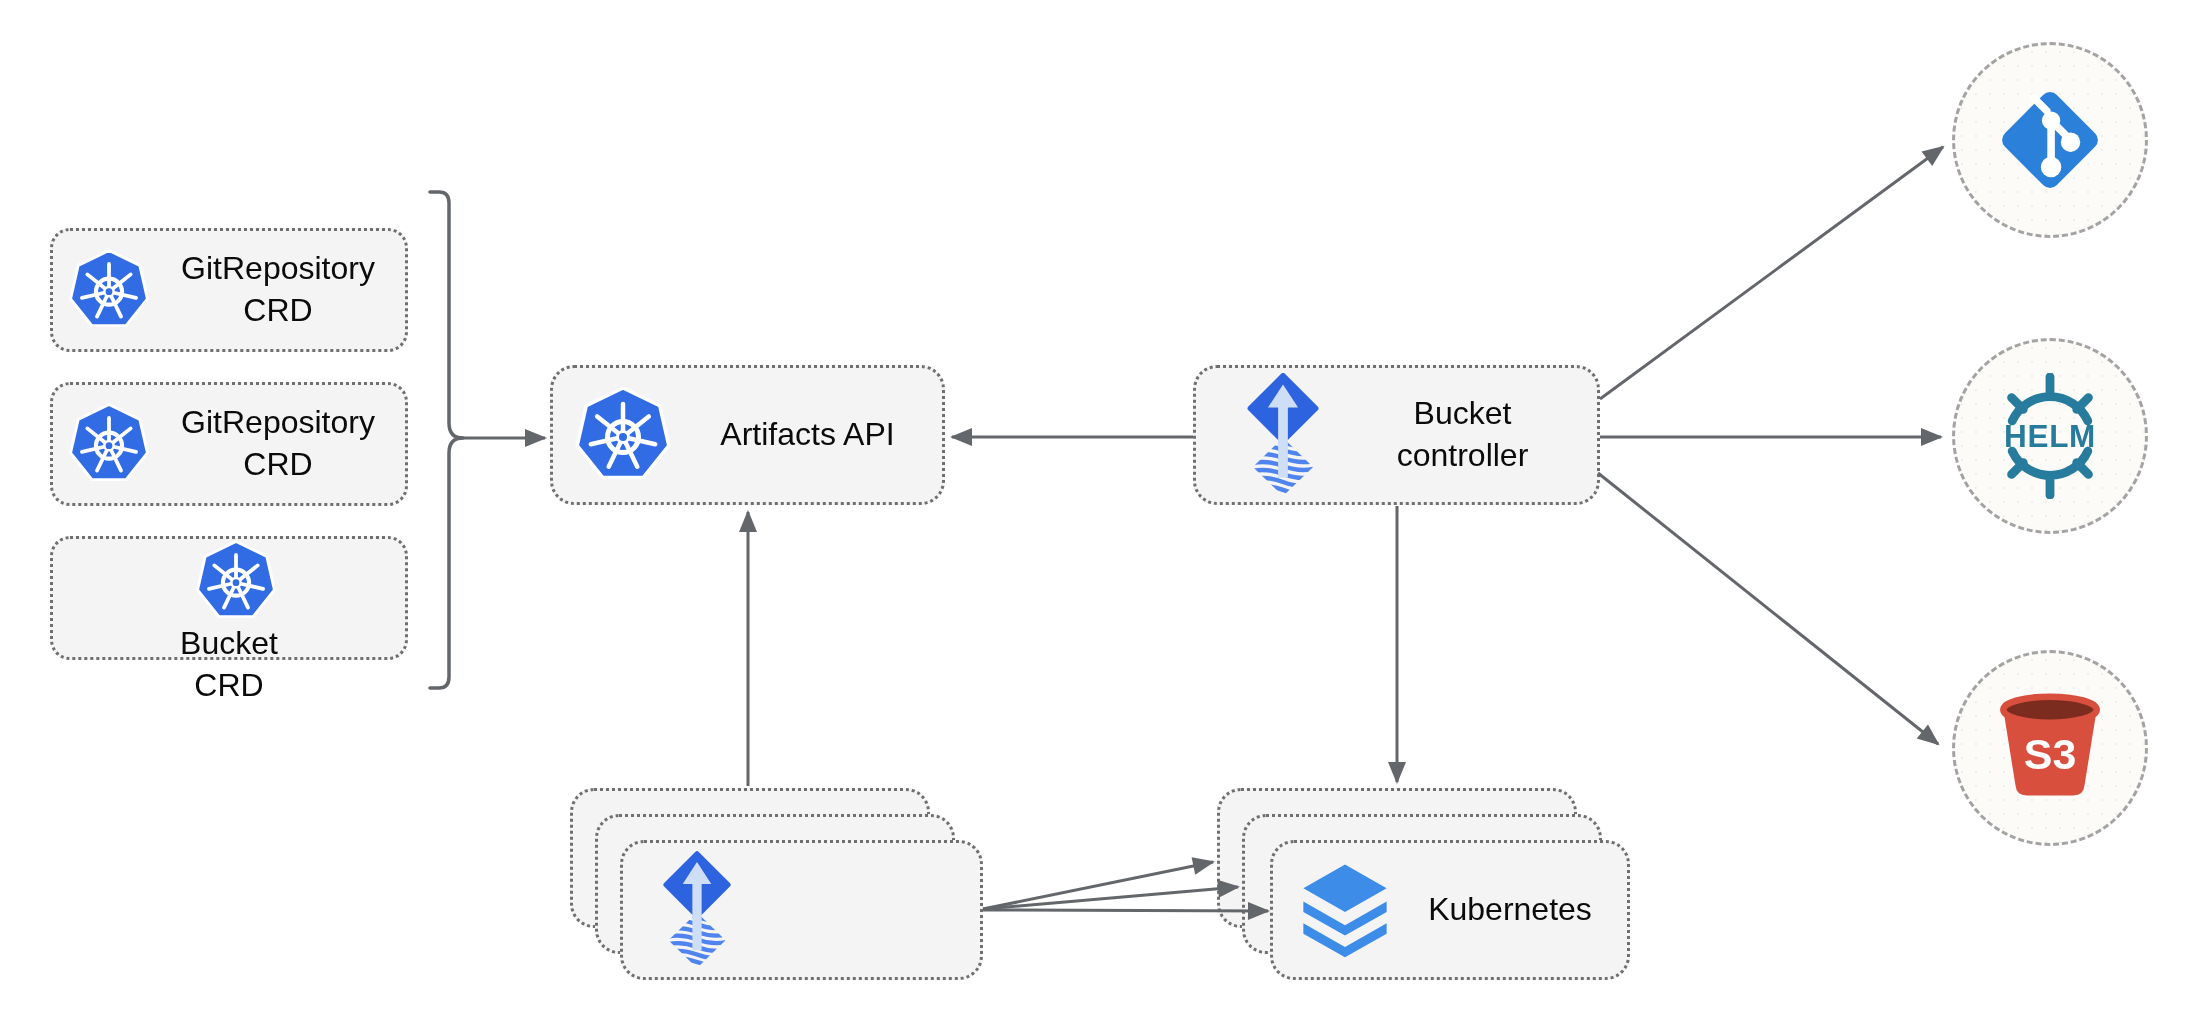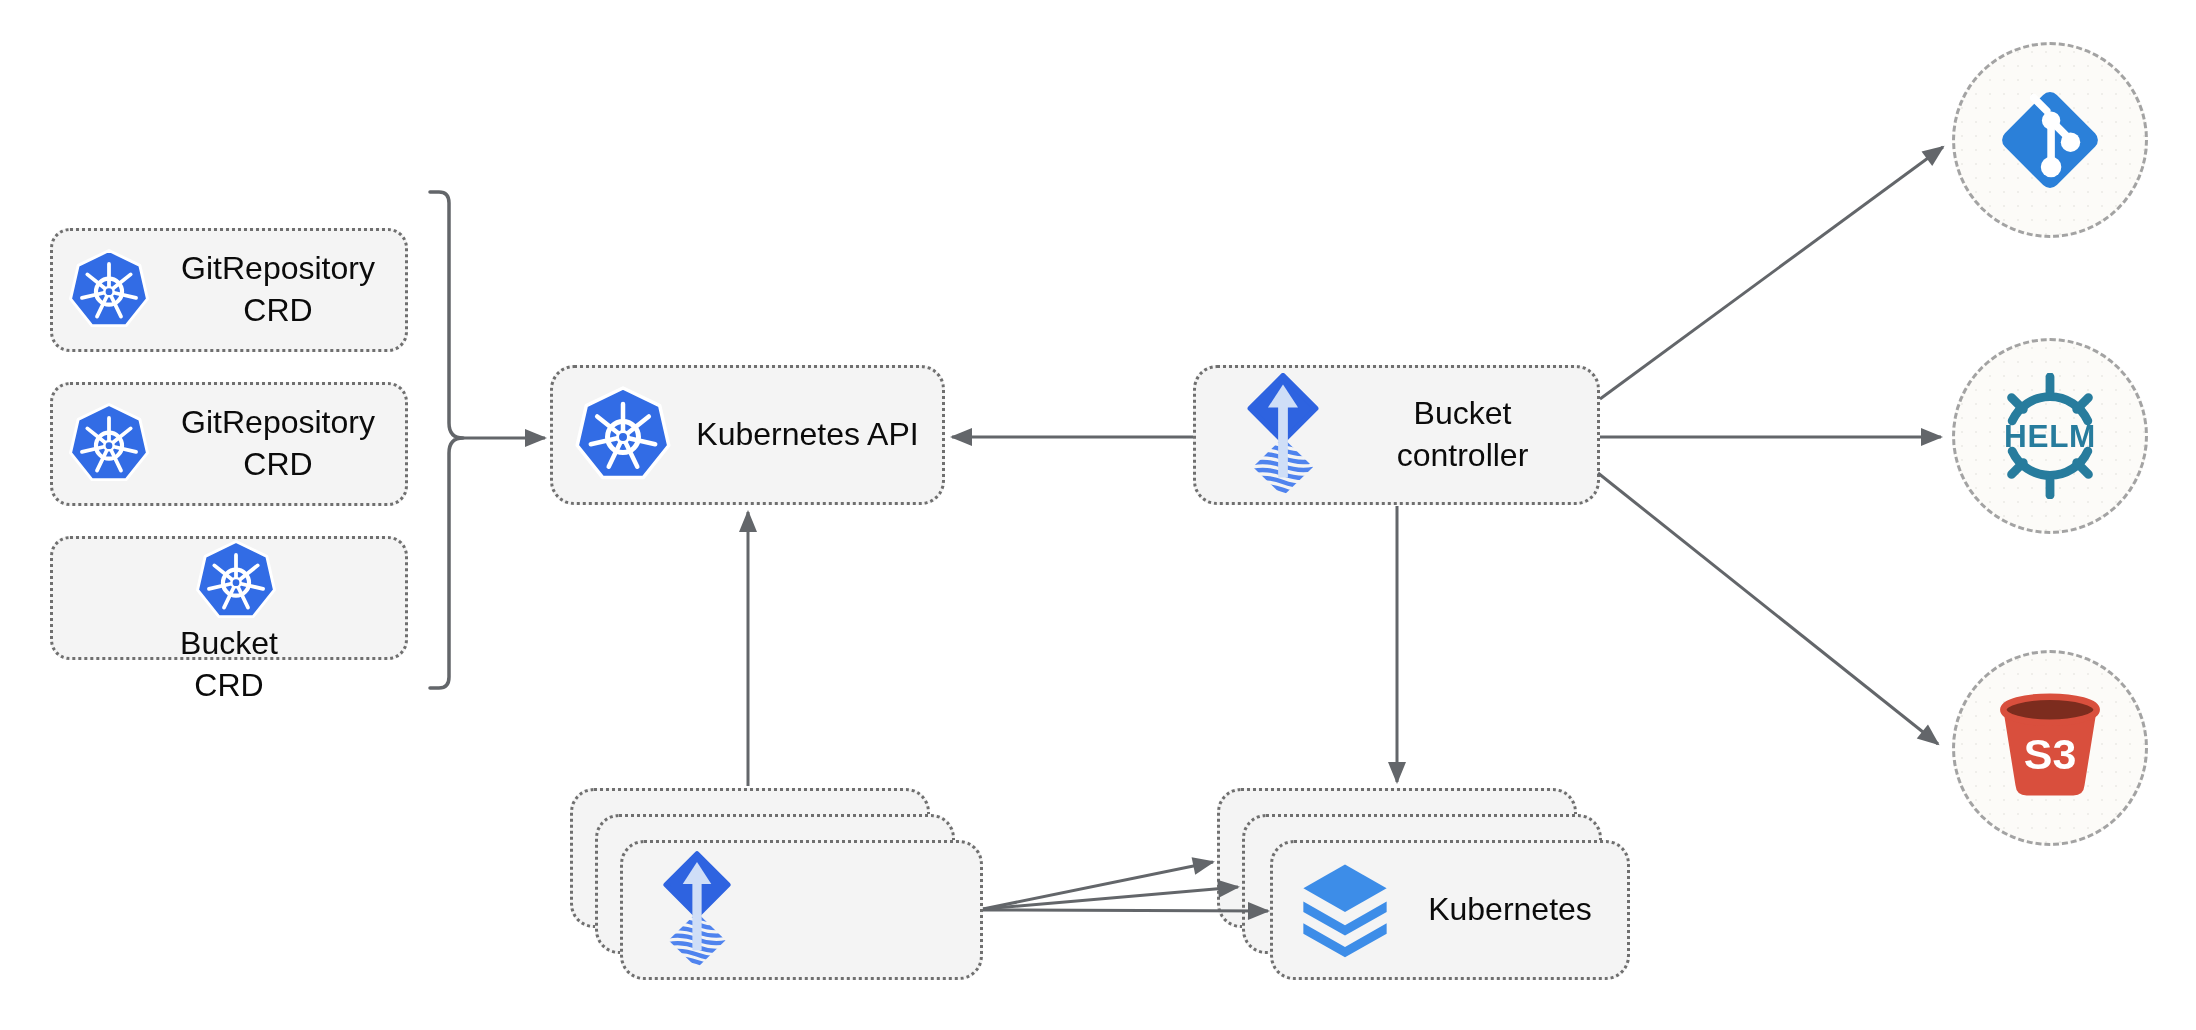--- a/index.html
+++ b/index.html
@@ -124,21 +124,21 @@
             <line x1="55.8" y1="53.3" x2="82.2" y2="59.3"></line>
             <line x1="52.6" y1="57.4" x2="64.3" y2="81.7"></line>
             <line x1="47.4" y1="57.4" x2="35.7" y2="81.7"></line>
             <line x1="44.2" y1="53.3" x2="17.8" y2="59.3"></line>
             <line x1="45.3" y1="48.3" x2="24.2" y2="31.4"></line>
           </g>
       <circle cx="50" cy="52" r="15.5" fill="none" stroke="#ffffff" stroke-width="5"></circle>
       <circle cx="50" cy="52" r="5.5" fill="#326ce5" stroke="#ffffff" stroke-width="3"></circle>
     </svg>
       </span>
-    <div class="label">Kubernetes API</div>
+    <div class="label">Artifacts API</div>
   </div>
 
   <div class="node" style="left:1193px;top:365px;width:407px;height:140px;">
     <span class="icon" style="width:90px;height:124px;margin-left:42px;">
         <svg viewBox="0 0 100 140">
       <polygon points="50,3 87,40 50,77 13,40" fill="#2e63e0" stroke="#2e63e0" stroke-width="6" stroke-linejoin="round"></polygon>
       <clipPath id="fxclip4">
             <polygon points="50,73 84,106 50,139 16,106"></polygon>
           </clipPath>
       <g clip-path="url(#fxclip4)" stroke="#4f83ee" stroke-width="5" fill="none">

